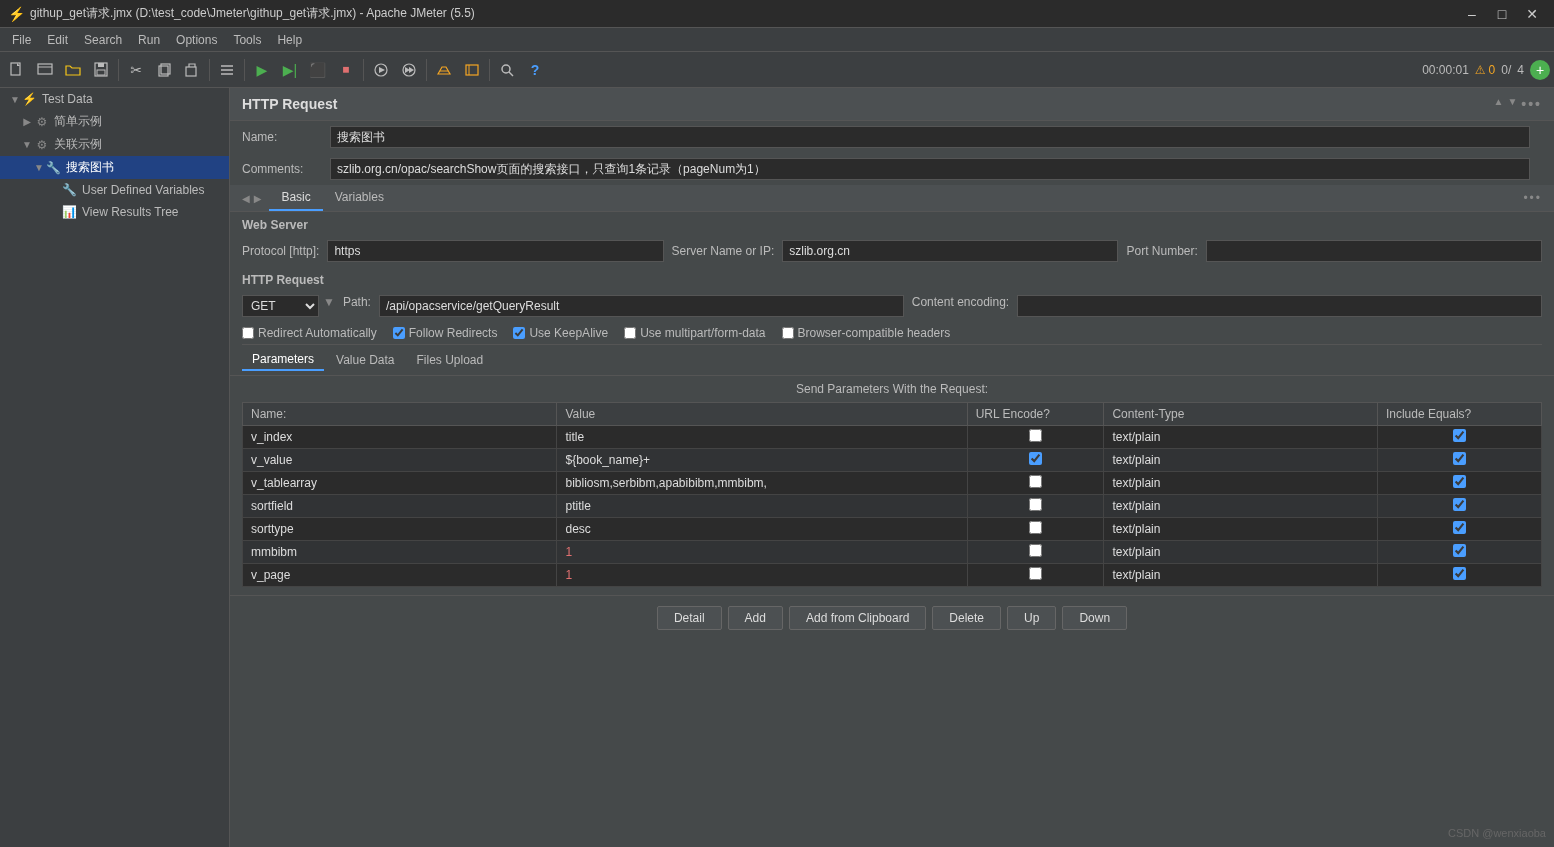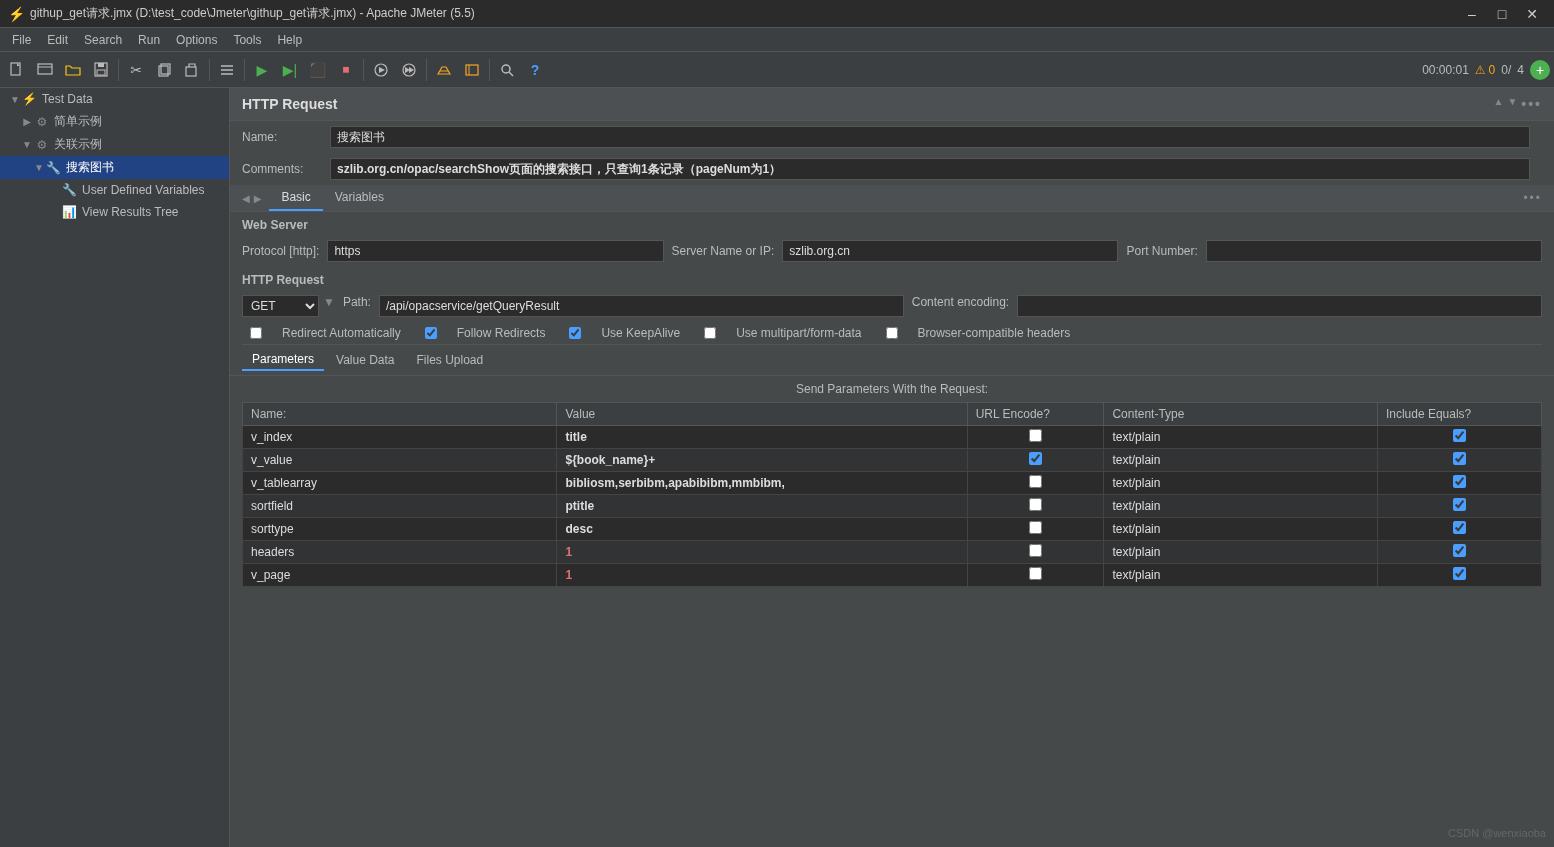--- a/index.html
+++ b/index.html
@@ -67,39 +67,39 @@
     .webserver-row { display: flex; align-items: center; padding: 5px 12px; gap: 8px; }
     .protocol-label { color: #bbb; font-size: 12px; }
     .port-input { width: 160px; }
     
     .method-row { display: flex; align-items: flex-start; padding: 5px 12px; gap: 8px; }
     .method-select { background: #2b2b2b; border: 1px solid #555; color: #ddd; padding: 2px 4px; font-size: 12px; height: 22px; }
     .path-input { flex: 1; }
     .encoding-input { width: 80px; }
     
     .checkbox-row { display: flex; align-items: center; padding: 4px 12px; gap: 16px; }
-    .checkbox-item { display: flex; align-items: center; gap: 20px; cursor: pointer; font-size: 12px; color: #bbb; margin-left: 8px; }
+    .checkbox-item { display: flex; align-items: center; gap: 4px; cursor: pointer; font-size: 12px; color: #bbb; }
     .checkbox-item input[type=checkbox] { width: 12px; height: 12px; accent-color: #4a9eff; cursor: pointer; }
     
     
     .param-tabs { display: flex; align-items: center; padding: 4px 12px; gap: 2px; border-bottom: 1px solid #555; }
     .param-tab { padding: 3px 10px; cursor: pointer; font-size: 12px; color: #bbb; }
     .param-tab.active { color: #fff; border-bottom: 2px solid #4a9eff; }
     
     
     .params-header { display: flex; align-items: center; justify-content: center; padding: 6px 12px; color: #bbb; font-size: 12px; }
     
     .params-table { width: 100%; border-collapse: collapse; }
     .params-table th { background: #3c3f41; color: #bbb; font-size: 12px; font-weight: normal; padding: 4px 8px; border: 1px solid #555; text-align: left; }
     .params-table td { background: #2b2b2b; color: #ddd; font-size: 12px; padding: 3px 8px; border: 1px solid #444; height: 22px; }
     .params-table tr:nth-child(even) td { background: #313335; }
     .params-table td input[type=checkbox] { accent-color: #4a9eff; cursor: pointer; }
     
     .col-name { width: 230px; }
-    .col-value { width: 300px; font-weight: bold; }
+    .col-value { width: 300px; }
     .col-url { width: 100px; text-align: center; }
     .col-content { width: 200px; }
     .col-include { width: 120px; text-align: center; }
     
     .btn-row { display: flex; justify-content: center; gap: 6px; padding: 10px 12px; border-top: 1px solid #555; margin-top: 8px; }
     .action-btn { background: #4c5052; border: 1px solid #666; color: #ddd; padding: 4px 16px; font-size: 12px; cursor: pointer; border-radius: 2px; }
 
     
     #watermark { position: fixed; bottom: 8px; right: 8px; color: #666; font-size: 11px; }
 
@@ -292,21 +292,21 @@
         </div>
       </div>
 
       <div class="form-row">
         <span class="form-label">Name:</span>
         <input type="text" class="form-input" style="max-width: 1200px;" value="搜索图书">
       </div>
 
       <div class="form-row">
         <span class="form-label">Comments:</span>
-        <input type="text" class="form-input" style="max-width: 1200px; font-weight: bold;" value="szlib.org.cn/opac/searchShow页面的搜索接口，只查询1条记录（pageNum为1）">
+        <input type="text" class="form-input" style="max-width: 1200px;" value="szlib.org.cn/opac/searchShow页面的搜索接口，只查询1条记录（pageNum为1）">
       </div>
 
       <div id="nav-tabs">
         <div class="nav-arrows">
           <span class="nav-arrow">◀</span>
           <span class="nav-arrow">▶</span>
         </div>
         <div class="nav-tab active">Basic</div>
         <div class="nav-tab">Variables</div>
         <span style="margin-left:auto;" class="dots-btn">•••</span>
@@ -419,37 +419,45 @@
                 <td class="col-include" style="text-align: center;"><input type="checkbox" checked="" style=""></td>
               </tr>
               <tr>
                 <td class="col-name">sorttype</td>
                 <td class="col-value">desc</td>
                 <td class="col-url" style="text-align: center;"><input type="checkbox" style=""></td>
                 <td class="col-content">text/plain</td>
                 <td class="col-include" style="text-align: center;"><input type="checkbox" checked="" style=""></td>
               </tr>
               <tr>
-                <td class="col-name">headers</td>
+                <td class="col-name">mmbibm</td>
                 <td class="col-value" style="color: rgb(224, 112, 112);">1</td>
                 <td class="col-url" style="text-align: center;"><input type="checkbox" style=""></td>
                 <td class="col-content">text/plain</td>
                 <td class="col-include" style="text-align: center;"><input type="checkbox" checked="" style=""></td>
               </tr>
               <tr>
                 <td class="col-name">v_page</td>
                 <td class="col-value" style="color: rgb(224, 112, 112);">1</td>
                 <td class="col-url" style="text-align: center;"><input type="checkbox" style=""></td>
                 <td class="col-content">text/plain</td>
                 <td class="col-include" style="text-align: center;"><input type="checkbox" checked="" style=""></td>
               </tr>
             </tbody>
         </table>
       </div>
 
+      <div class="btn-row">
+        <button class="action-btn">Detail</button>
+        <button class="action-btn">Add</button>
+        <button class="action-btn">Add from Clipboard</button>
+        <button class="action-btn">Delete</button>
+        <button class="action-btn">Up</button>
+        <button class="action-btn">Down</button>
+      </div>
 
     </div>
   </div>
 </div>
 
 <div id="watermark">
   <span>CSDN @wenxiaoba</span>
 </div>
 
 </body></html>

